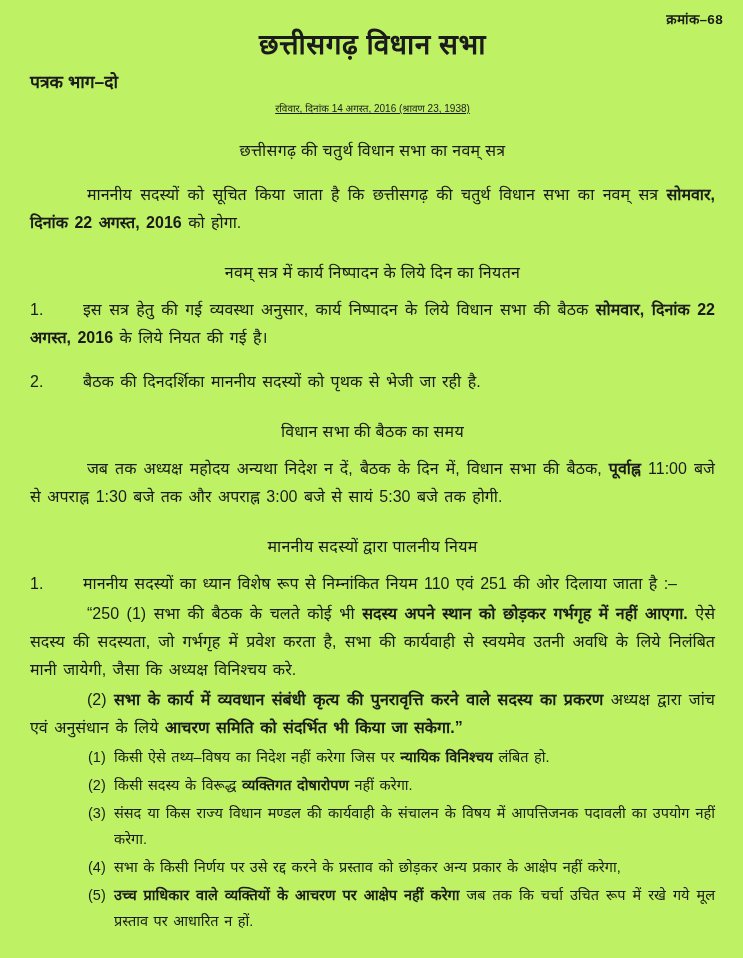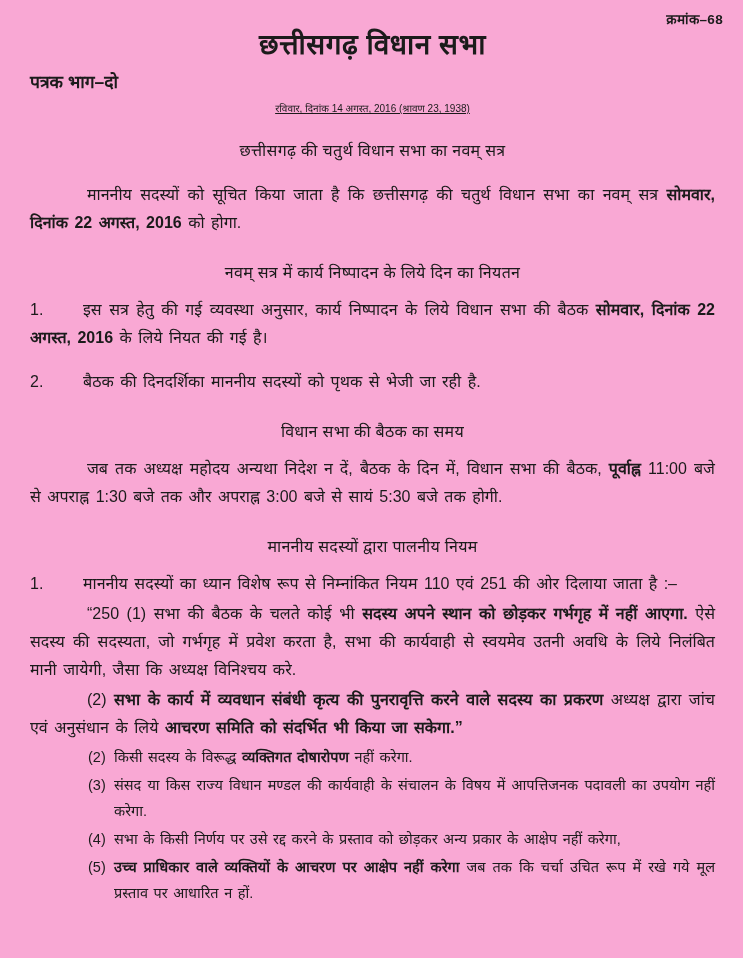--- a/index.html
+++ b/index.html
@@ -1,20 +1,20 @@
 <!DOCTYPE html>
 <html><head>
 <meta charset="utf-8">
 <style>
   html,body{margin:0;padding:0;background:#e9e9e9;}
   .page{
     position:relative;
     width:743px;height:958px;
     margin:0 auto;
-    background:#f9a8d4;
+    background:#bef264;
     color:#1b1b1b;
     font-family:"Liberation Sans","DejaVu Sans",sans-serif;
     box-sizing:border-box;
     padding:8px 28px 0 30px;
     overflow:hidden;
   }
   .serial{
     position:absolute;top:10px;right:20px;
     font-size:13.5px;font-weight:bold;letter-spacing:.3px;
   }
@@ -61,18 +61,19 @@
 
   <div class="h-section">विधान सभा की बैठक का समय</div>
   <p class="para indent mt-md"><span>जब तक अध्यक्ष महोदय अन्यथा निदेश न दें, बैठक के दिन में, विधान सभा की बैठक, </span><span class="b">पूर्वाह्न</span><span> 11:00 बजे से अपराह्न 1:30 बजे तक और अपराह्न 3:00 बजे से सायं 5:30 बजे तक होगी.</span></p>
 
   <div class="h-section">माननीय सदस्यों द्वारा पालनीय नियम</div>
   <p class="para mt-md"><span class="num">1.</span><span><span>माननीय सदस्यों का ध्यान विशेष रूप से निम्नांकित नियम 110 एवं 251 की ओर दिलाया जाता है :–</span></span></p>
 
   <p class="para indent mt-sm"><span>“250 (1) सभा की बैठक के चलते कोई भी </span><span class="b">सदस्य अपने स्थान को छोड़कर गर्भगृह में नहीं आएगा.</span><span> ऐसे सदस्य की सदस्यता, जो गर्भगृह में प्रवेश करता है, सभा की कार्यवाही से स्वयमेव उतनी अवधि के लिये निलंबित मानी जायेगी, जैसा कि अध्यक्ष विनिश्चय करे.</span></p>
   <p class="para indent mt-sm"><span>(2) </span><span class="b">सभा के कार्य में व्यवधान संबंधी कृत्य की पुनरावृत्ति करने वाले सदस्य का प्रकरण</span><span> अध्यक्ष द्वारा जांच एवं अनुसंधान के लिये </span><span class="b">आचरण समिति को संदर्भित भी किया जा सकेगा.”</span></p>
 
+  <p class="subitem"><span class="marker">(1)</span><span><span>किसी ऐसे तथ्य–विषय का निदेश नहीं करेगा जिस पर </span><span class="b">न्यायिक विनिश्चय</span><span> लंबित हो.</span></span></p>
   <p class="subitem"><span class="marker">(2)</span><span><span>किसी सदस्य के विरूद्ध </span><span class="b">व्यक्तिगत दोषारोपण</span><span> नहीं करेगा.</span></span></p>
   <p class="subitem"><span class="marker">(3)</span><span><span>संसद या किस राज्य विधान मण्डल की कार्यवाही के संचालन के विषय में आपत्तिजनक पदावली का उपयोग नहीं करेगा.</span></span></p>
   <p class="subitem"><span class="marker">(4)</span><span><span>सभा के किसी निर्णय पर उसे रद्द करने के प्रस्ताव को छोड़कर अन्य प्रकार के आक्षेप नहीं करेगा,</span></span></p>
   <p class="subitem"><span class="marker">(5)</span><span><span class="b">उच्च प्राधिकार वाले व्यक्तियों के आचरण पर आक्षेप नहीं करेगा</span><span> जब तक कि चर्चा उचित रूप में रखे गये मूल प्रस्ताव पर आधारित न हों.</span></span></p>
 
 </div>
 
 </body></html>

